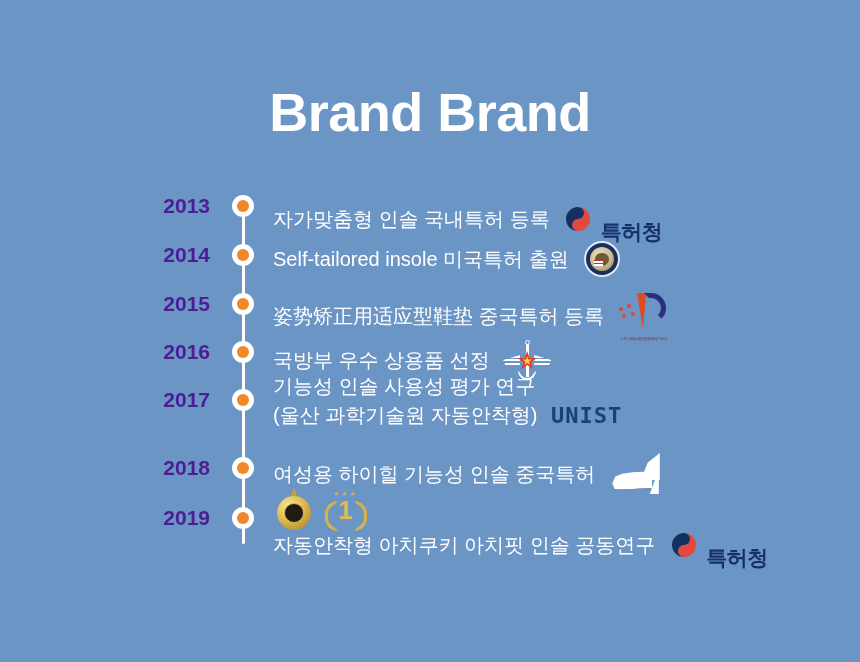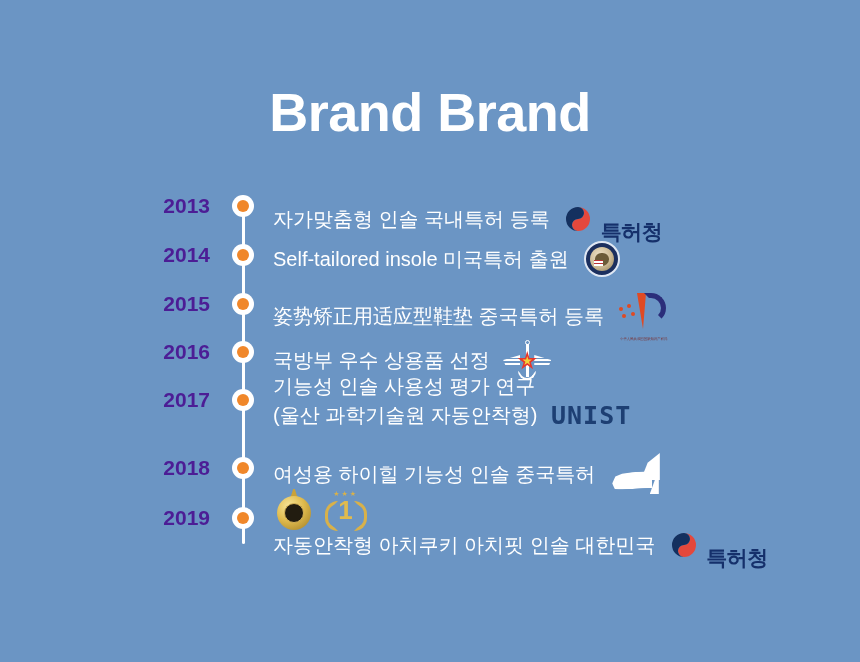--- a/index.html
+++ b/index.html
@@ -268,21 +268,21 @@
     position: absolute;
     left: 5px; top: 5px;
     width: 10px; height: 10px;
     background: #f2d33a;
     clip-path: polygon(50% 0%, 61% 35%, 98% 35%, 68% 57%, 79% 91%, 50% 70%, 21% 91%, 32% 57%, 2% 35%, 39% 35%);
   }
 
   
   .unist {
     margin-left: 8px;
-    font-size: 25px;
+    font-size: 22px;
     font-weight: bold;
     color: #1d3f73;
     letter-spacing: 1px;
     font-family: "DejaVu Sans Mono", "Liberation Mono", monospace;
     vertical-align: middle;
   }
 
   
   .heel {
     width: 52px; height: 40px;
@@ -518,21 +518,21 @@
             <span class="disc"></span>
           </span>
           <span class="logo laurel">
             <span class="stars">★★★</span>
             <span class="wreathL"></span>
             <span class="wreathR"></span>
             <span class="one">1</span>
           </span>
         </span>
         <span class="line">
-          <span class="txt">자동안착형 아치쿠키 아치핏 인솔 대한민국</span>
+          <span class="txt">자동안착형 아치쿠키 아치핏 인솔 공동연구</span>
           <span class="logo kipo">
             <span class="mark">
               <svg width="30" height="30" viewBox="0 0 30 30" aria-hidden="true">
                 <path d="M15 3 A12 12 0 0 1 15 27 A6 6 0 0 1 15 15 A6 6 0 0 0 15 3 Z" fill="#e4483c"></path>
                 <path d="M15 27 A12 12 0 0 1 15 3 A6 6 0 0 1 15 15 A6 6 0 0 0 15 27 Z" fill="#14305f"></path>
               </svg>
             </span>
             <span class="kword">특허청</span>
           </span>
         </span>

